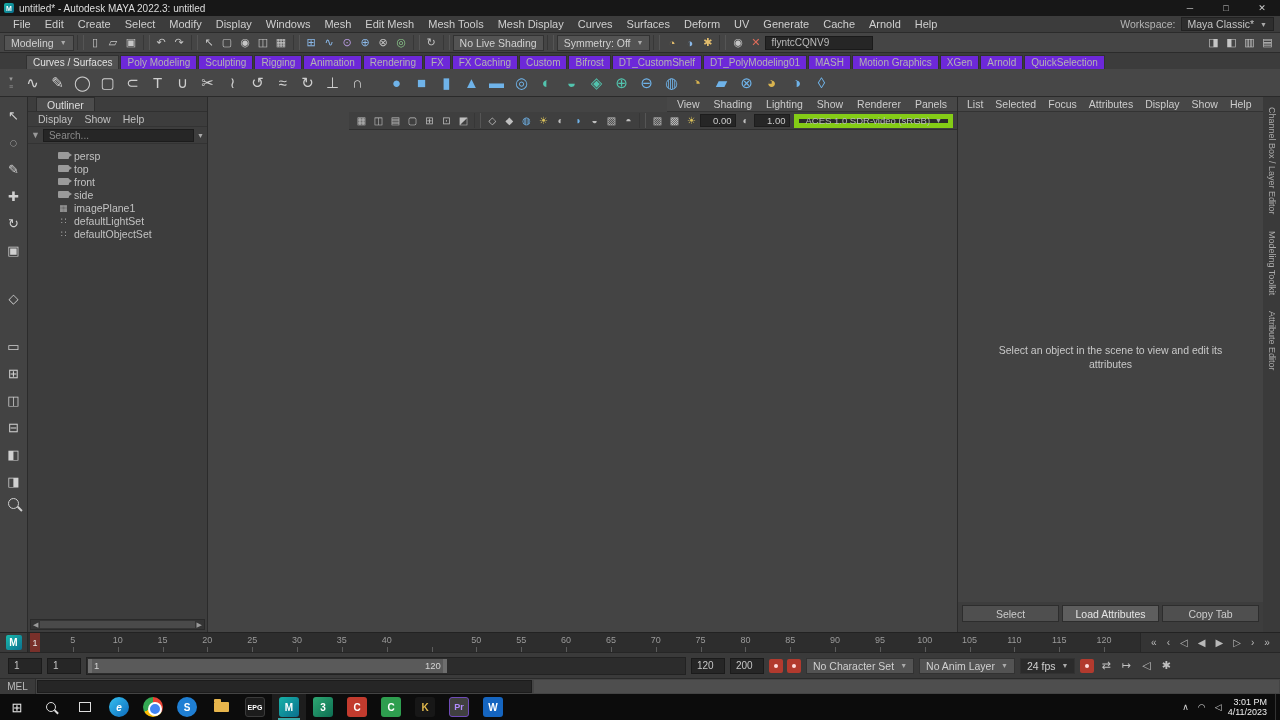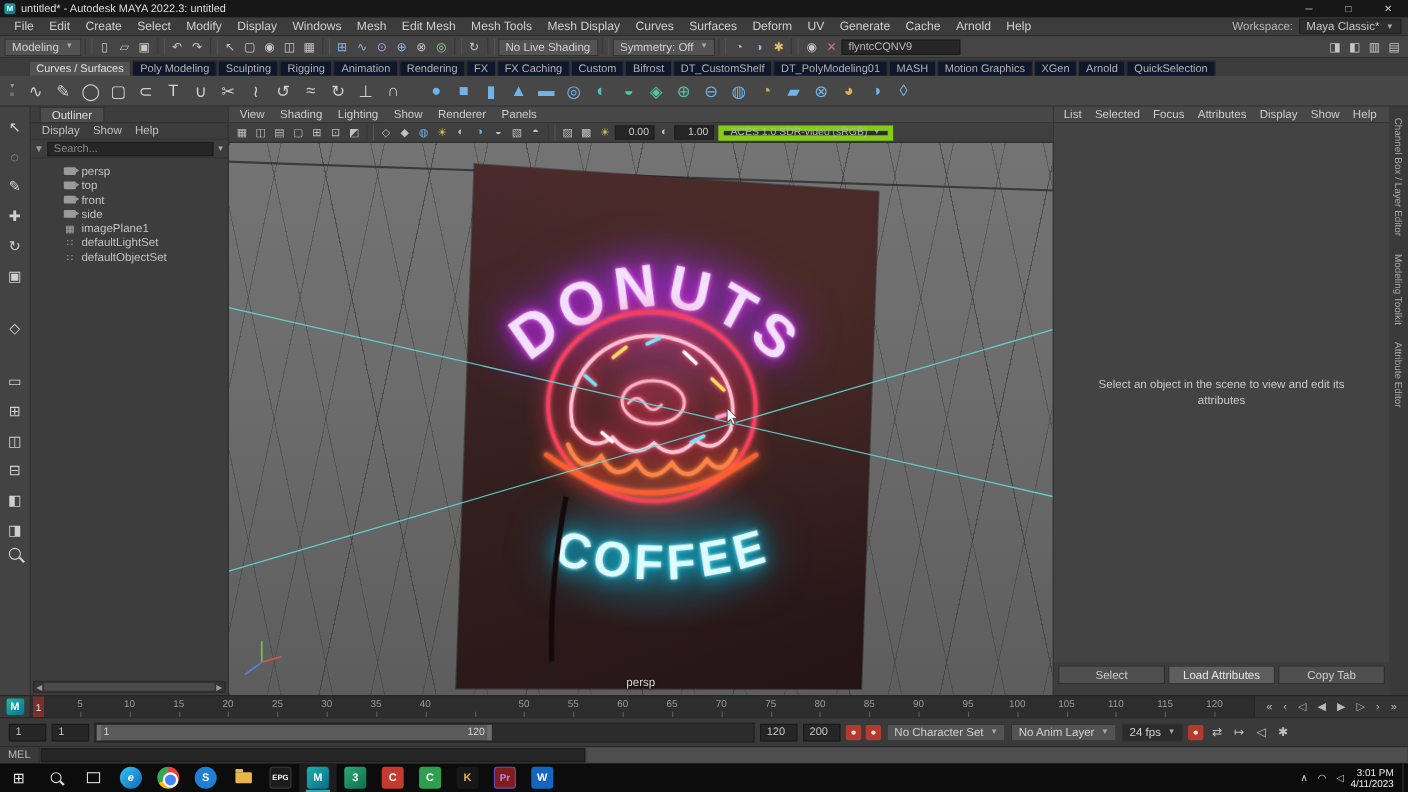--- a/index.html
+++ b/index.html
@@ -24,21 +24,21 @@
   .statusline{height:20px;background:#454545;border-bottom:1px solid #2b2b2b;display:flex;align-items:center;gap:1px;padding:0 4px;flex:0 0 20px;}
   .dropdown{background:#535353;border:1px solid #323232;height:16px;display:flex;align-items:center;padding:0 6px;gap:6px;font-size:10.5px;color:#d0d0d0;white-space:nowrap;}
   .caret{font-size:7px;color:#aaa;}
   .icon{width:17px;height:17px;display:flex;align-items:center;justify-content:center;font-size:11px;color:#c6c6c6;flex:0 0 auto;}
   .tool-div{width:7px;height:15px;border-left:1px solid #373737;border-right:1px solid #555;margin:0 2px;flex:0 0 7px;}
   .sl-field{background:#262626;border:1px solid #1a1a1a;height:14px;width:108px;color:#bbb;font-size:10px;display:flex;align-items:center;padding:0 5px;gap:4px;}
   .spacer{flex:1;}
 
   
   .shelf-tabs{height:16px;background:#3c3c3c;display:flex;align-items:flex-end;gap:1px;padding-left:26px;flex:0 0 16px;overflow:hidden;}
-  .shelf-tab{font-size:10px;color:#b2b2b2;background:#0f172a;border:1px solid #313131;border-bottom:none;padding:1px 6px 1px;white-space:nowrap;}
+  .shelf-tab{font-size:10px;color:#b2b2b2;background:#6d28d9;border:1px solid #313131;border-bottom:none;padding:1px 6px 1px;white-space:nowrap;}
   .shelf-tab.active{background:#525252;color:#e0e0e0;}
   .shelf-row{height:28px;background:#474747;border-bottom:1px solid #2a2a2a;display:flex;align-items:center;padding:0 2px;flex:0 0 28px;overflow:hidden;}
   .shelf-ctl{width:18px;display:flex;flex-direction:column;align-items:center;color:#999;font-size:7px;line-height:8px;}
   .shelf-icon{width:25px;height:25px;display:flex;align-items:center;justify-content:center;font-size:15px;}
   .sp{width:14px;flex:0 0 14px;}
 
   
   .main{flex:1;display:flex;min-height:0;}
 
   .toolbox{width:28px;background:#434343;border-right:1px solid #2b2b2b;display:flex;flex-direction:column;align-items:center;padding-top:8px;gap:7px;}
@@ -54,21 +54,21 @@
   .search-input{flex:1;background:#262626;border:1px solid #1c1c1c;color:#8a8a8a;font-size:10px;height:13px;display:flex;align-items:center;padding:0 5px;}
   .otl-tree{flex:1;padding-top:5px;}
   .otl-row{display:flex;align-items:center;gap:5px;height:13px;padding-left:30px;font-size:10.5px;color:#c2c2c2;}
   .cam-icon{width:11px;height:7px;background:#9a9a9a;border-radius:1px;position:relative;flex:0 0 11px;}
   .cam-icon::after{content:"";position:absolute;right:-3px;top:1px;border-left:3px solid #9a9a9a;border-top:2px solid transparent;border-bottom:2px solid transparent;}
   .otl-glyph{width:11px;font-size:9px;color:#a9a9a9;text-align:center;flex:0 0 11px;}
   .otl-scroll{height:11px;margin:2px;background:#343434;border:1px solid #2a2a2a;display:flex;align-items:center;justify-content:space-between;font-size:7px;color:#999;padding:0 2px;}
   .otl-scroll .bar{flex:1;height:7px;margin:0 2px;background:#4a4a4a;}
 
   
-  .viewport{flex:1;display:flex;flex-direction:column;background:#444;border-right:1px solid #2b2b2b;min-width:0;}
+  .viewport{flex:1;display:flex;flex-direction:column;background:#444;border-right:1px solid #2b2b2b;min-width:0;align-items:flex-end;}
   .vp-menus{height:15px;display:flex;gap:2px;padding:0 4px;align-items:center;background:#474747;border-bottom:1px solid #333;}
   .vp-menu{font-size:10.5px;color:#cccccc;padding:0 6px;}
   .vp-iconbar{height:18px;display:flex;align-items:center;gap:1px;background:#3f3f3f;border-bottom:1px solid #2e2e2e;padding:0 4px;}
   .vp-icon{width:16px;height:15px;display:flex;align-items:center;justify-content:center;font-size:10px;color:#bfbfbf;}
   .vp-field{width:36px;height:13px;background:#262626;border:1px solid #1d1d1d;color:#ccc;font-size:9.5px;display:flex;align-items:center;justify-content:flex-end;padding:0 4px;}
   .vp-dd{height:14px;background:#2b2b2b;border:5px solid #84cc16;color:#b8b8b8;font-size:9.5px;display:flex;align-items:center;gap:5px;padding:0 6px;margin-left:3px;white-space:nowrap;}
   .vp-scene{flex:1;position:relative;overflow:hidden;}
   .vp-grid{position:absolute;inset:0;
     background:
       repeating-linear-gradient(102deg, rgba(62,62,62,.45) 0 1px, transparent 1px 46px),
@@ -149,21 +149,21 @@
   .app-edge{border-radius:50%;background:linear-gradient(135deg,#35c1f1,#0d6bbd);font-style:italic;}
   .app-chrome{border-radius:50%;background:conic-gradient(#ea4335 0 120deg,#fbbc05 0 240deg,#34a853 0 360deg);position:relative;}
   .app-chrome::after{content:"";position:absolute;left:5px;top:5px;width:10px;height:10px;background:#4285f4;border:2px solid #fff;border-radius:50%;}
   .app-blue{border-radius:50%;background:#1f7fd4;}
   .app-dark{background:#1c1c1c;border:1px solid #3a3a3a;font-size:7px;}
   .app-maya{background:linear-gradient(135deg,#17b2a7,#0a6e8e);}
   .app-max{background:linear-gradient(135deg,#2ea873,#0d6e52);}
   .app-red{background:#c23b2e;}
   .app-green{background:#2e9e4f;}
   .app-gold{background:#171717;color:#e0b84c;}
-  .app-pr{background:#7f1d1d;border:1px solid #6f4bb8;color:#b18cff;font-size:9px;}
+  .app-pr{background:#404040;border:1px solid #6f4bb8;color:#b18cff;font-size:9px;}
   .app-word{background:#1565c0;}
   .i-start{width:13px;height:13px;color:#e8e8e8;font-size:13px;line-height:13px;display:flex;align-items:center;justify-content:center;}
   .i-mag{width:10px;height:10px;border:1.5px solid #ddd;border-radius:50%;position:relative;}
   .i-mag::after{content:"";position:absolute;width:5px;height:1.5px;background:#ddd;transform:rotate(45deg);right:-4px;bottom:-1px;}
   .i-box{width:12px;height:10px;border:1px solid #ddd;}
   .i-folder{width:15px;height:10px;background:#e8b64c;border-radius:1px;position:relative;}
   .i-folder::before{content:"";position:absolute;top:-3px;left:0;width:7px;height:3px;background:#e8b64c;border-radius:1px 1px 0 0;}
   .i-mag-l{width:11px;height:11px;border:1.5px solid #cfcfcf;border-radius:50%;position:relative;}
   .i-mag-l::after{content:"";position:absolute;width:6px;height:1.5px;background:#cfcfcf;transform:rotate(45deg);right:-5px;bottom:-1px;}
   .tray{margin-left:auto;display:flex;align-items:center;gap:9px;font-size:9px;color:#d5d5d5;padding-right:2px;}

